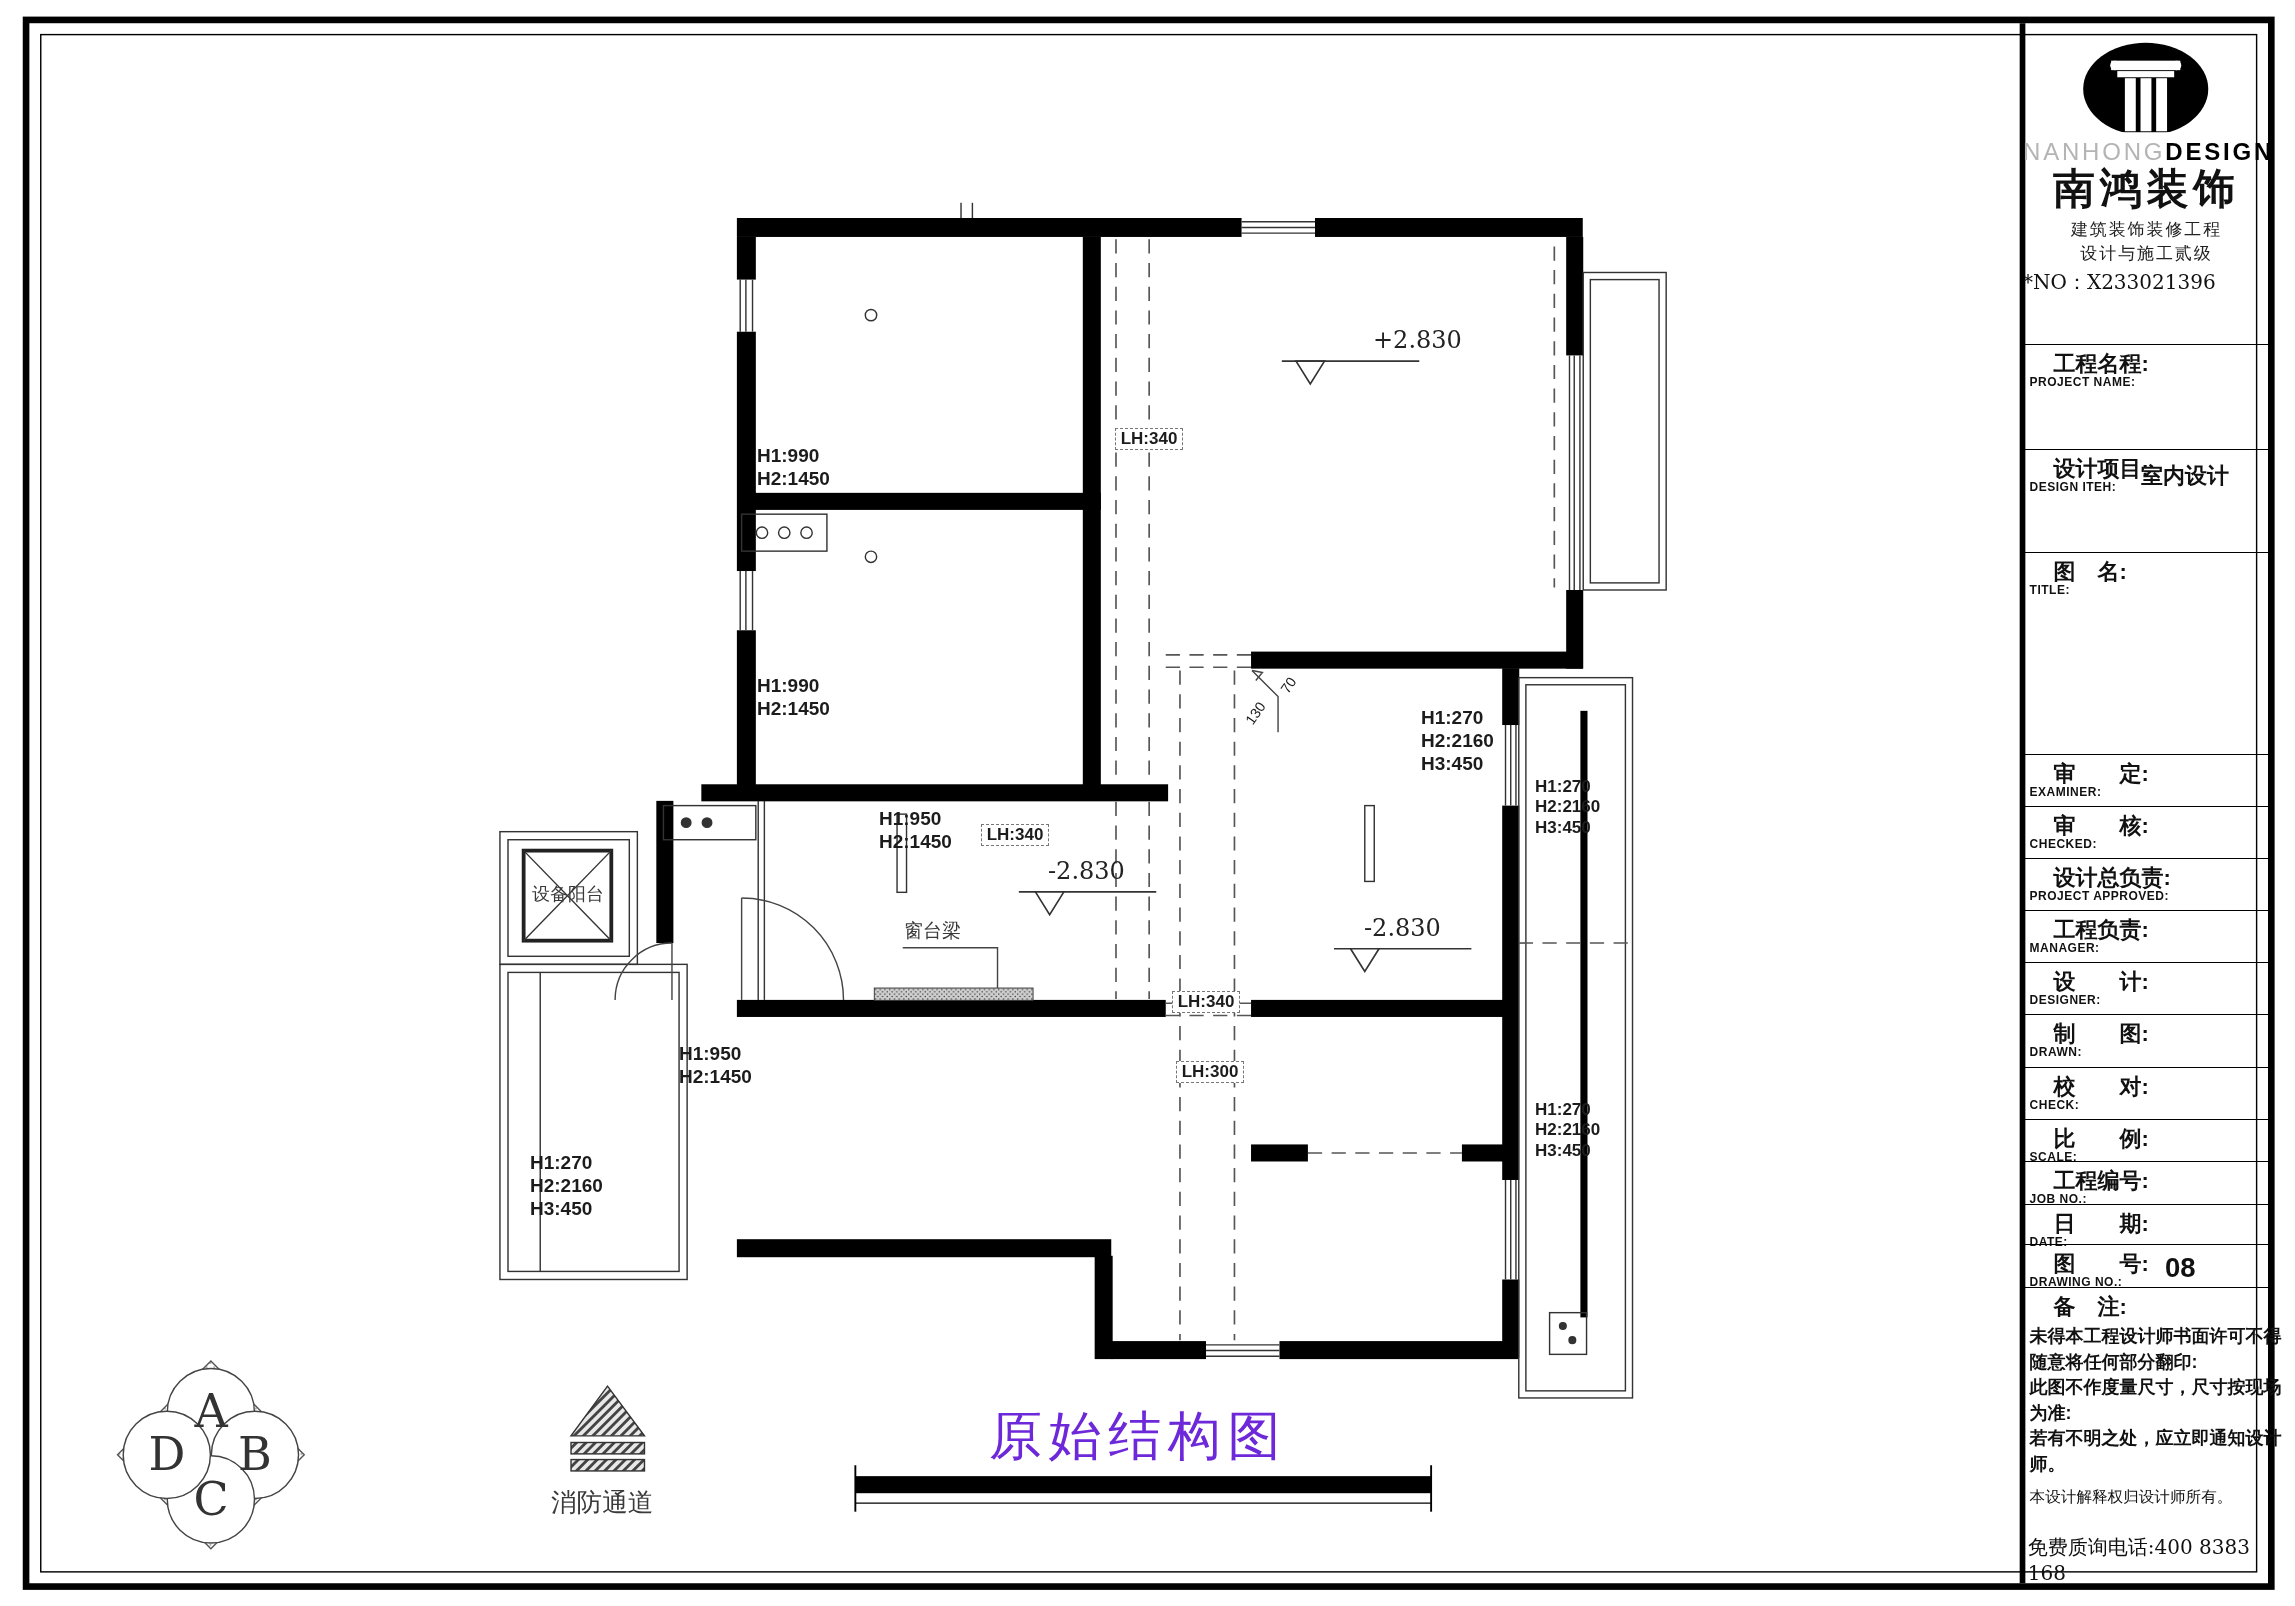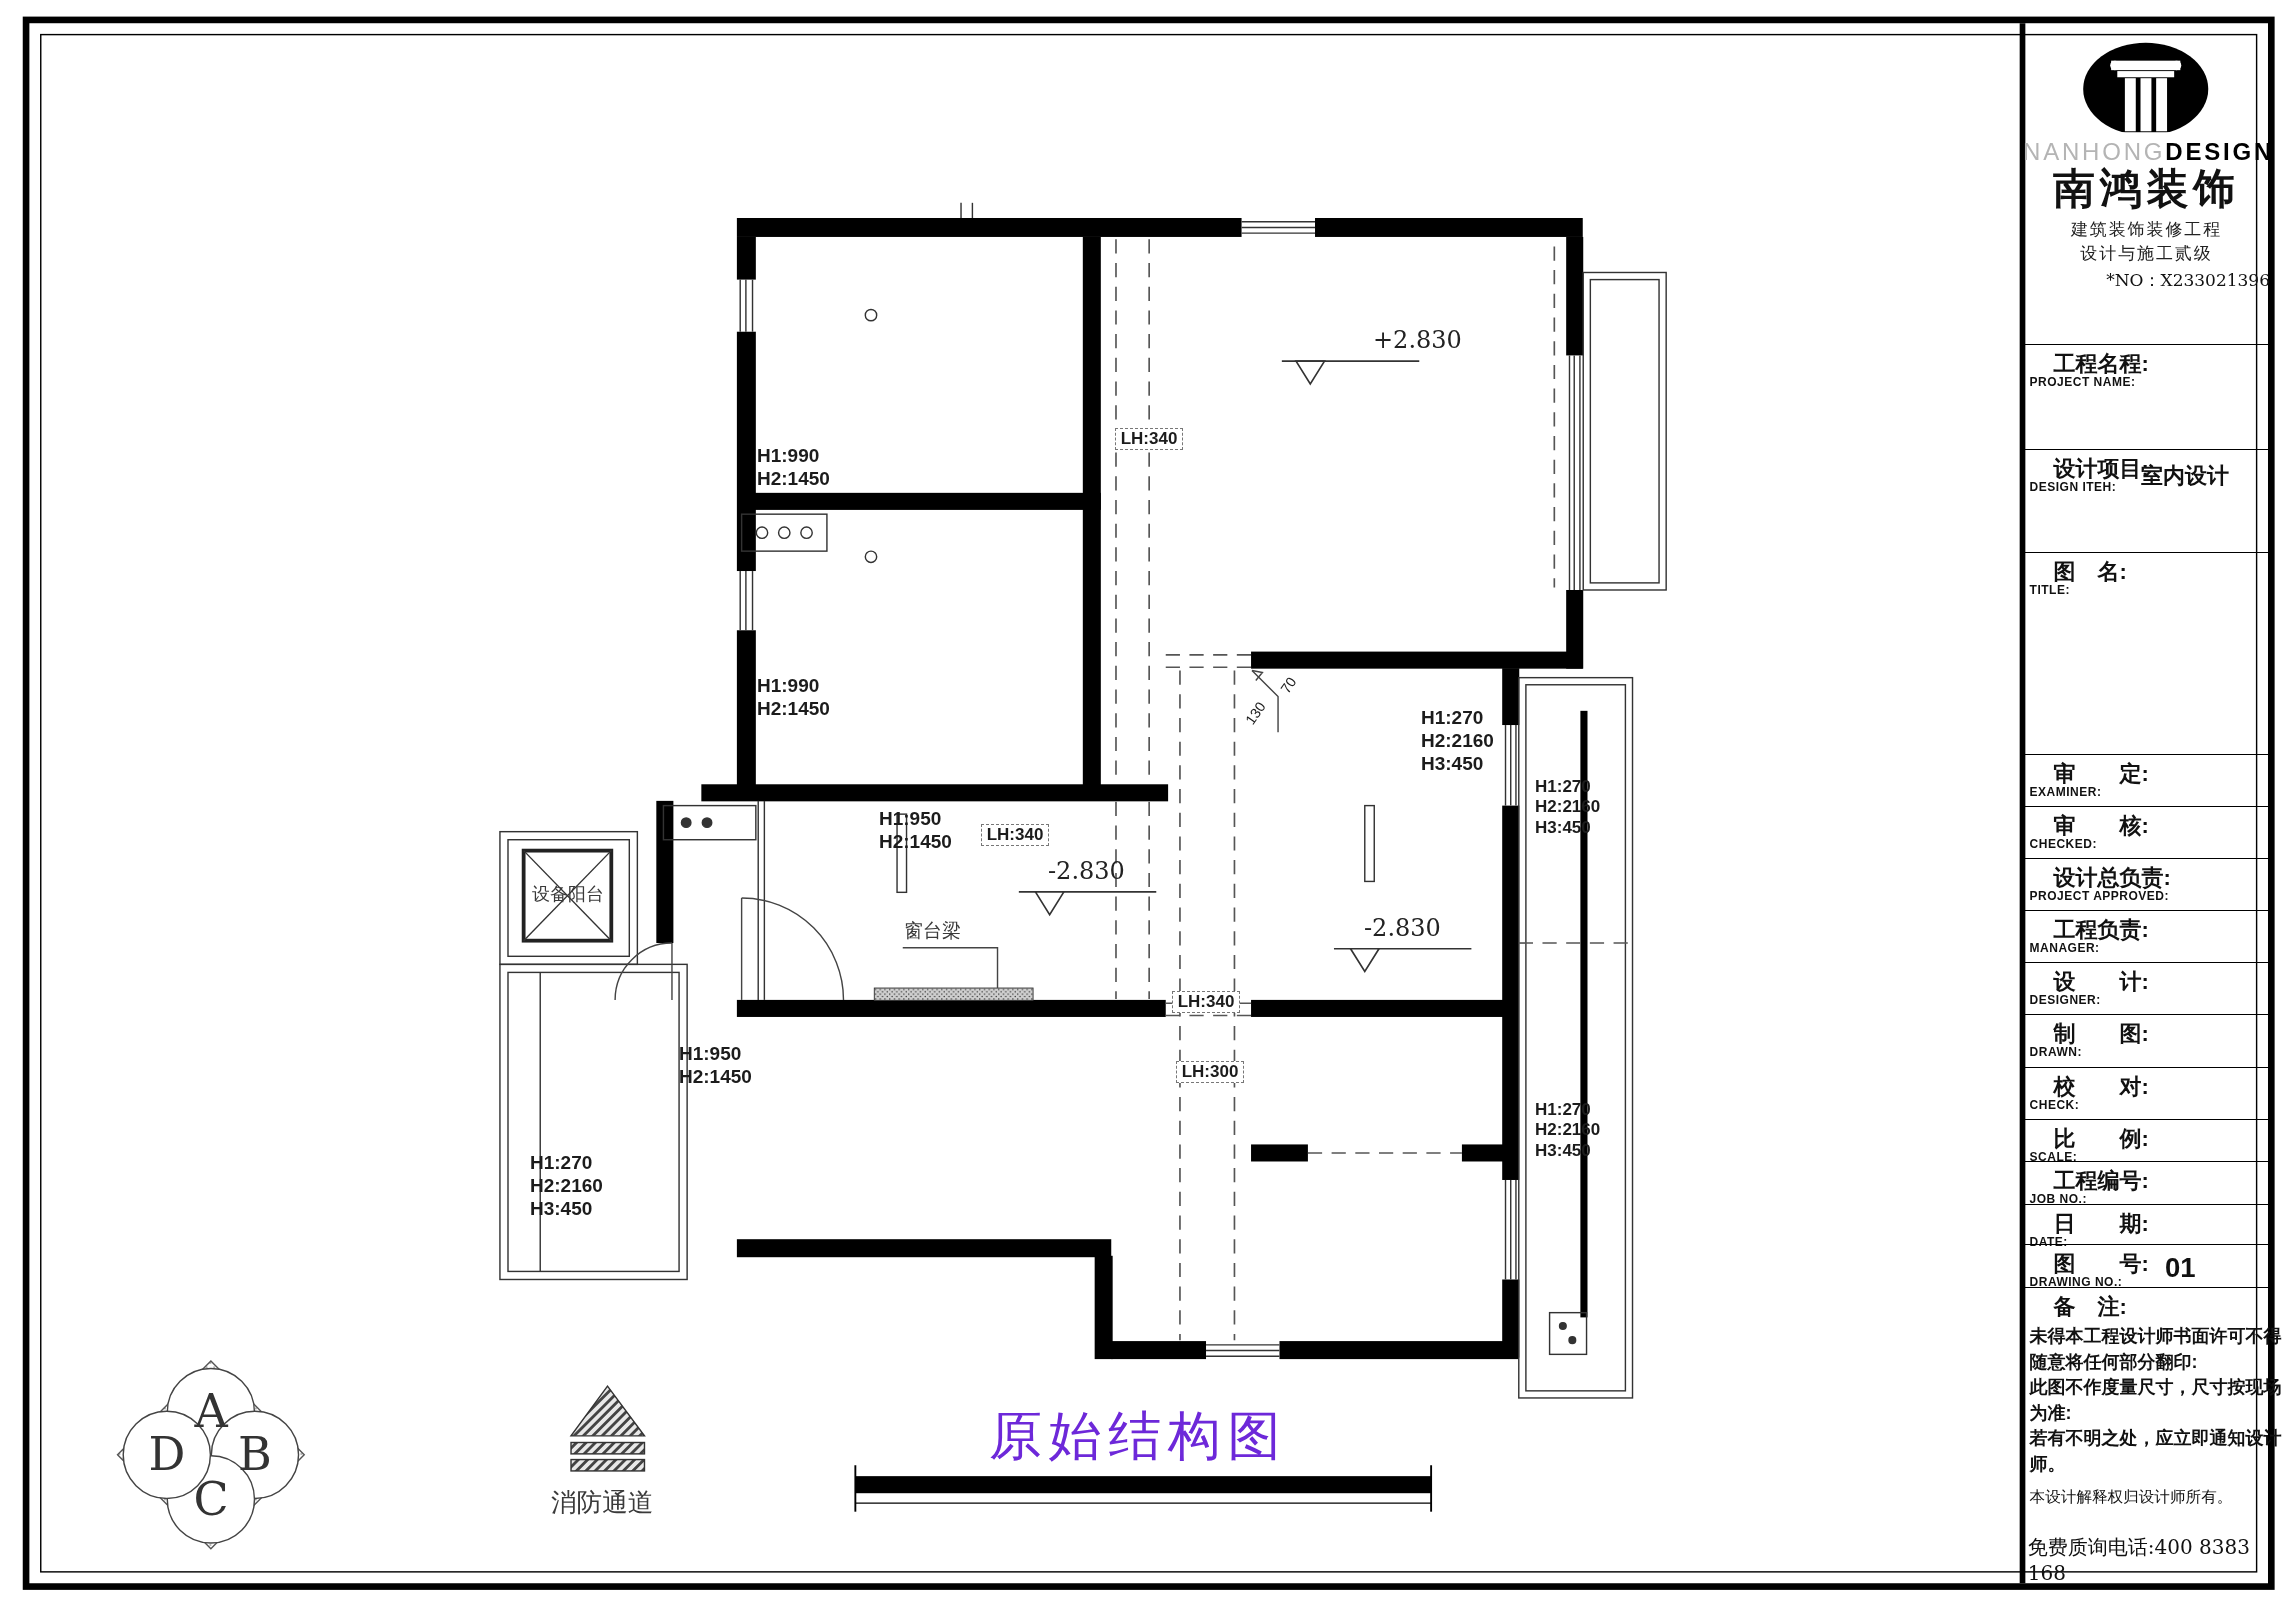--- a/index.html
+++ b/index.html
@@ -21,21 +21,21 @@
   .tb-cn{position:absolute;left:6.6px;top:3.8px;font-size:22px;font-weight:bold;white-space:pre;margin-left:24px;}
   .tb-en{position:absolute;left:6.6px;top:30px;font-size:12px;font-weight:bold;letter-spacing:0.5px;white-space:pre;}
   .tb-val{position:absolute;font-weight:bold;}
   
   #logo{position:absolute;left:2023px;top:19px;width:247px;height:325px;}
   .logo-en{position:absolute;top:119px;width:100%;text-align:center;font-size:24px;letter-spacing:2.8px;}
   .logo-en .lt{color:#b4b4b4;font-weight:normal;}
   .logo-en .bd{color:#000;font-weight:bold;}
   .logo-cn{position:absolute;top:142px;width:100%;text-align:center;font-size:42px;font-weight:bold;letter-spacing:4.7px;}
   .logo-sub{position:absolute;width:100%;text-align:center;font-size:17px;color:#222;font-weight:normal;letter-spacing:1.9px;}
-  .logo-no{position:absolute;top:250px;width:100%;text-align:right;font-size:17px;
+  .logo-no{position:absolute;top:250px;width:100%;text-align:left;font-size:20px;
            font-family:"DejaVu Serif","Liberation Serif",serif;color:#111;}
   #remark-lines{position:absolute;left:6.6px;top:36px;font-size:18px;font-weight:bold;line-height:1.42;white-space:pre;}
   #remark-note2{position:absolute;left:6.6px;top:199px;font-size:15.6px;font-weight:normal;}
   #remark-hot{position:absolute;left:4.7px;top:246px;font-size:20px;font-weight:normal;
               font-family:"DejaVu Serif","Liberation Serif",serif;}
 </style>
 </head>
 <body>
 
 <div id="page">
@@ -324,21 +324,21 @@
           <div class="tb-cn">工程编号:</div>
           <div class="tb-en">JOB NO.:</div>
         </div>
         <div class="tb-row" style="top: 1185px; height: 40px;">
           <div class="tb-cn">日　　期:</div>
           <div class="tb-en">DATE:</div>
         </div>
         <div class="tb-row" style="top: 1225px; height: 43px;">
           <div class="tb-cn">图　　号:</div>
           <div class="tb-en">DRAWING NO.:</div>
-          <div class="tb-val" style="left: 142px; top: 6.6px; font-size: 27.5px;">01</div>
+          <div class="tb-val" style="left: 142px; top: 6.6px; font-size: 27.5px;">08</div>
         </div>
       </div>
 
     <div class="tb-row" style="top:1268px;height:299px">
       <div class="tb-cn">备　注:</div>
       <div id="remark-lines">未得本工程设计师书面许可不得
 随意将任何部分翻印:
 此图不作度量尺寸，尺寸按现场
 为准:
 若有不明之处，应立即通知设计

